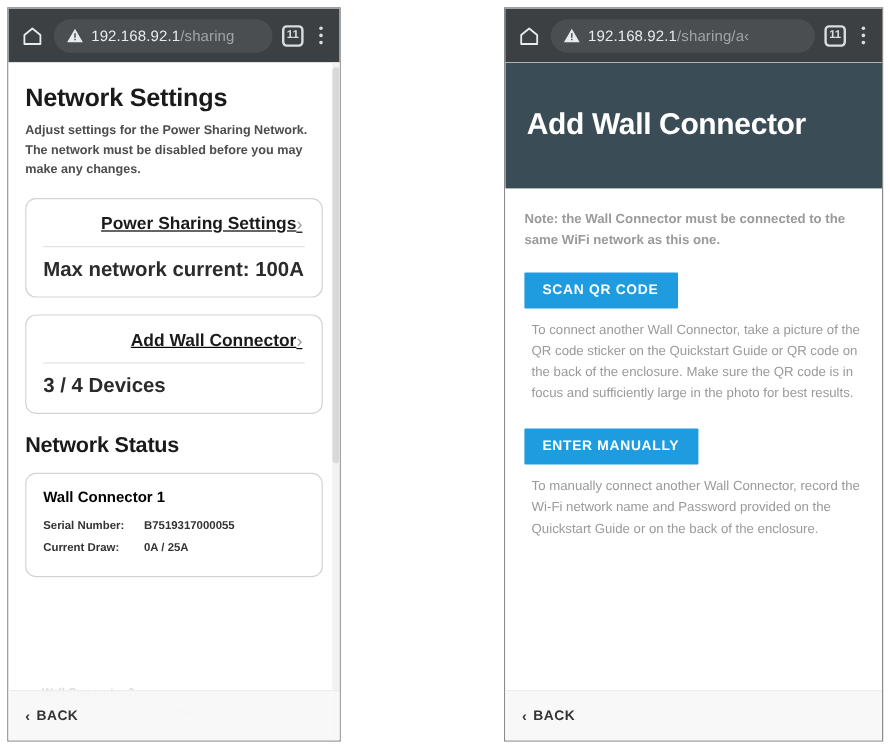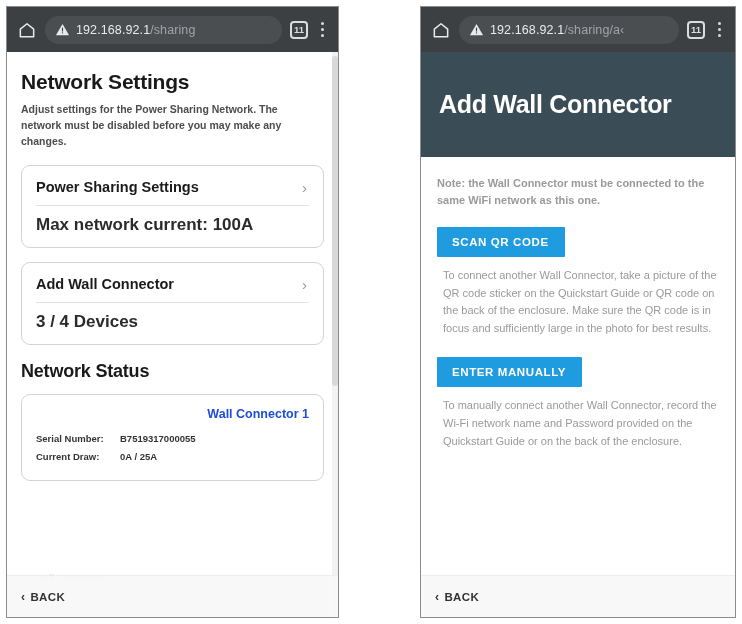--- a/index.html
+++ b/index.html
@@ -22,21 +22,21 @@
   
   .panel {
     position: absolute;
     background: #ffffff;
     box-sizing: border-box;
     overflow: hidden;
   }
   .panel-left {
     left: 6px;
     top: 6px;
-    width: 333px;
+    width: 278px;
     height: 612px;
     border: 1px solid #8b8b8b;
   }
   .panel-right {
     left: 420px;
     top: 6px;
     width: 316px;
     height: 612px;
     border: 1px solid #8b8b8b;
   }
@@ -123,23 +123,24 @@
   .card {
     border: 1px solid #d4d4d4;
     border-radius: 9px;
     margin-bottom: 14px;
     background: #fff;
     padding: 0 14px;
   }
   .card-head {
     display: flex;
     align-items: center;
-    justify-content: space-between;
+    justify-content: flex-end;
     padding: 13px 0 10px 0;
     border-bottom: 1px solid #e2e2e2;
+    text-decoration: underline;
   }
   .card-title {
     font-size: 14.5px;
     font-weight: bold;
     color: #1a1a1a;
   }
   .chev {
     color: #9a9a9a;
     font-size: 15px;
     line-height: 1;
@@ -172,23 +173,22 @@
   .wc-card {
     border: 1px solid #d4d4d4;
     border-radius: 9px;
     margin-top: 12px;
     padding: 12px 14px 14px 14px;
     background: #fff;
   }
   .wc-title {
     font-size: 12.5px;
     font-weight: bold;
-    color: #1d4ed8;
+    color: #000000;
     margin-bottom: 9px;
-    text-align: right;
   }
 
   
   .ghost {
     position: absolute;
     left: 28px;
     bottom: 34px;
     font-size: 9.5px;
     font-weight: bold;
     color: rgba(90,90,90,0.22);

